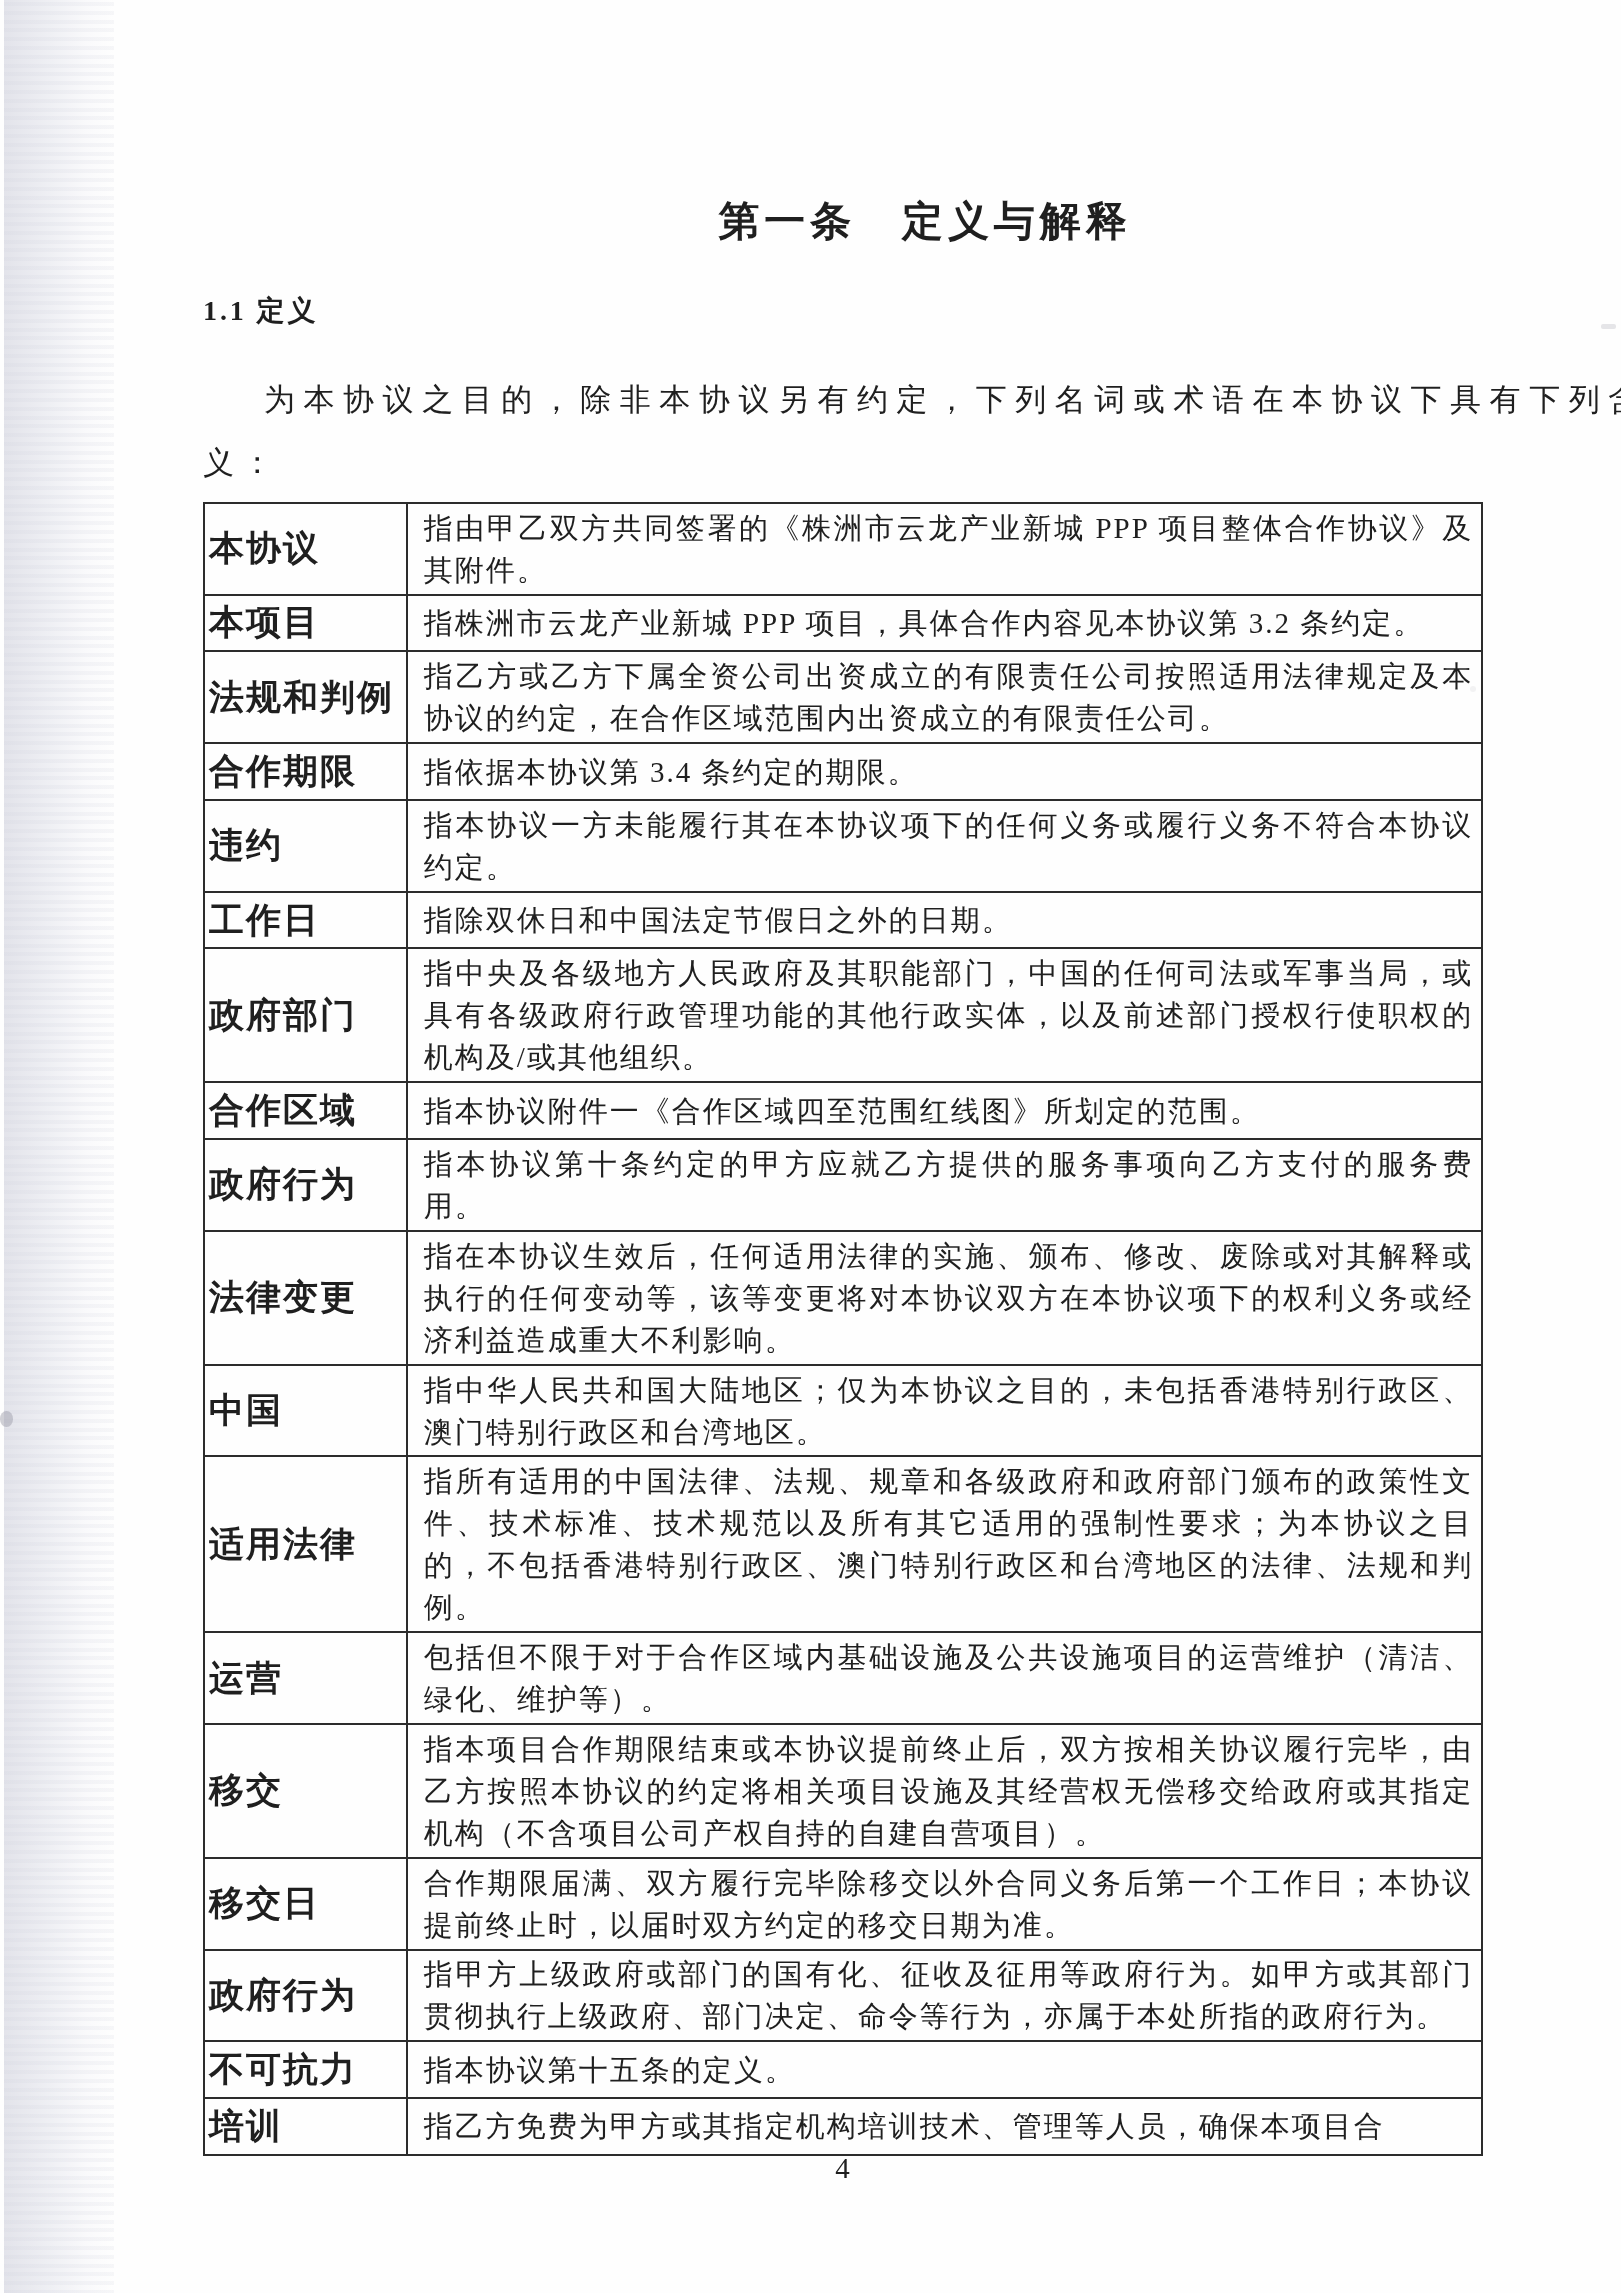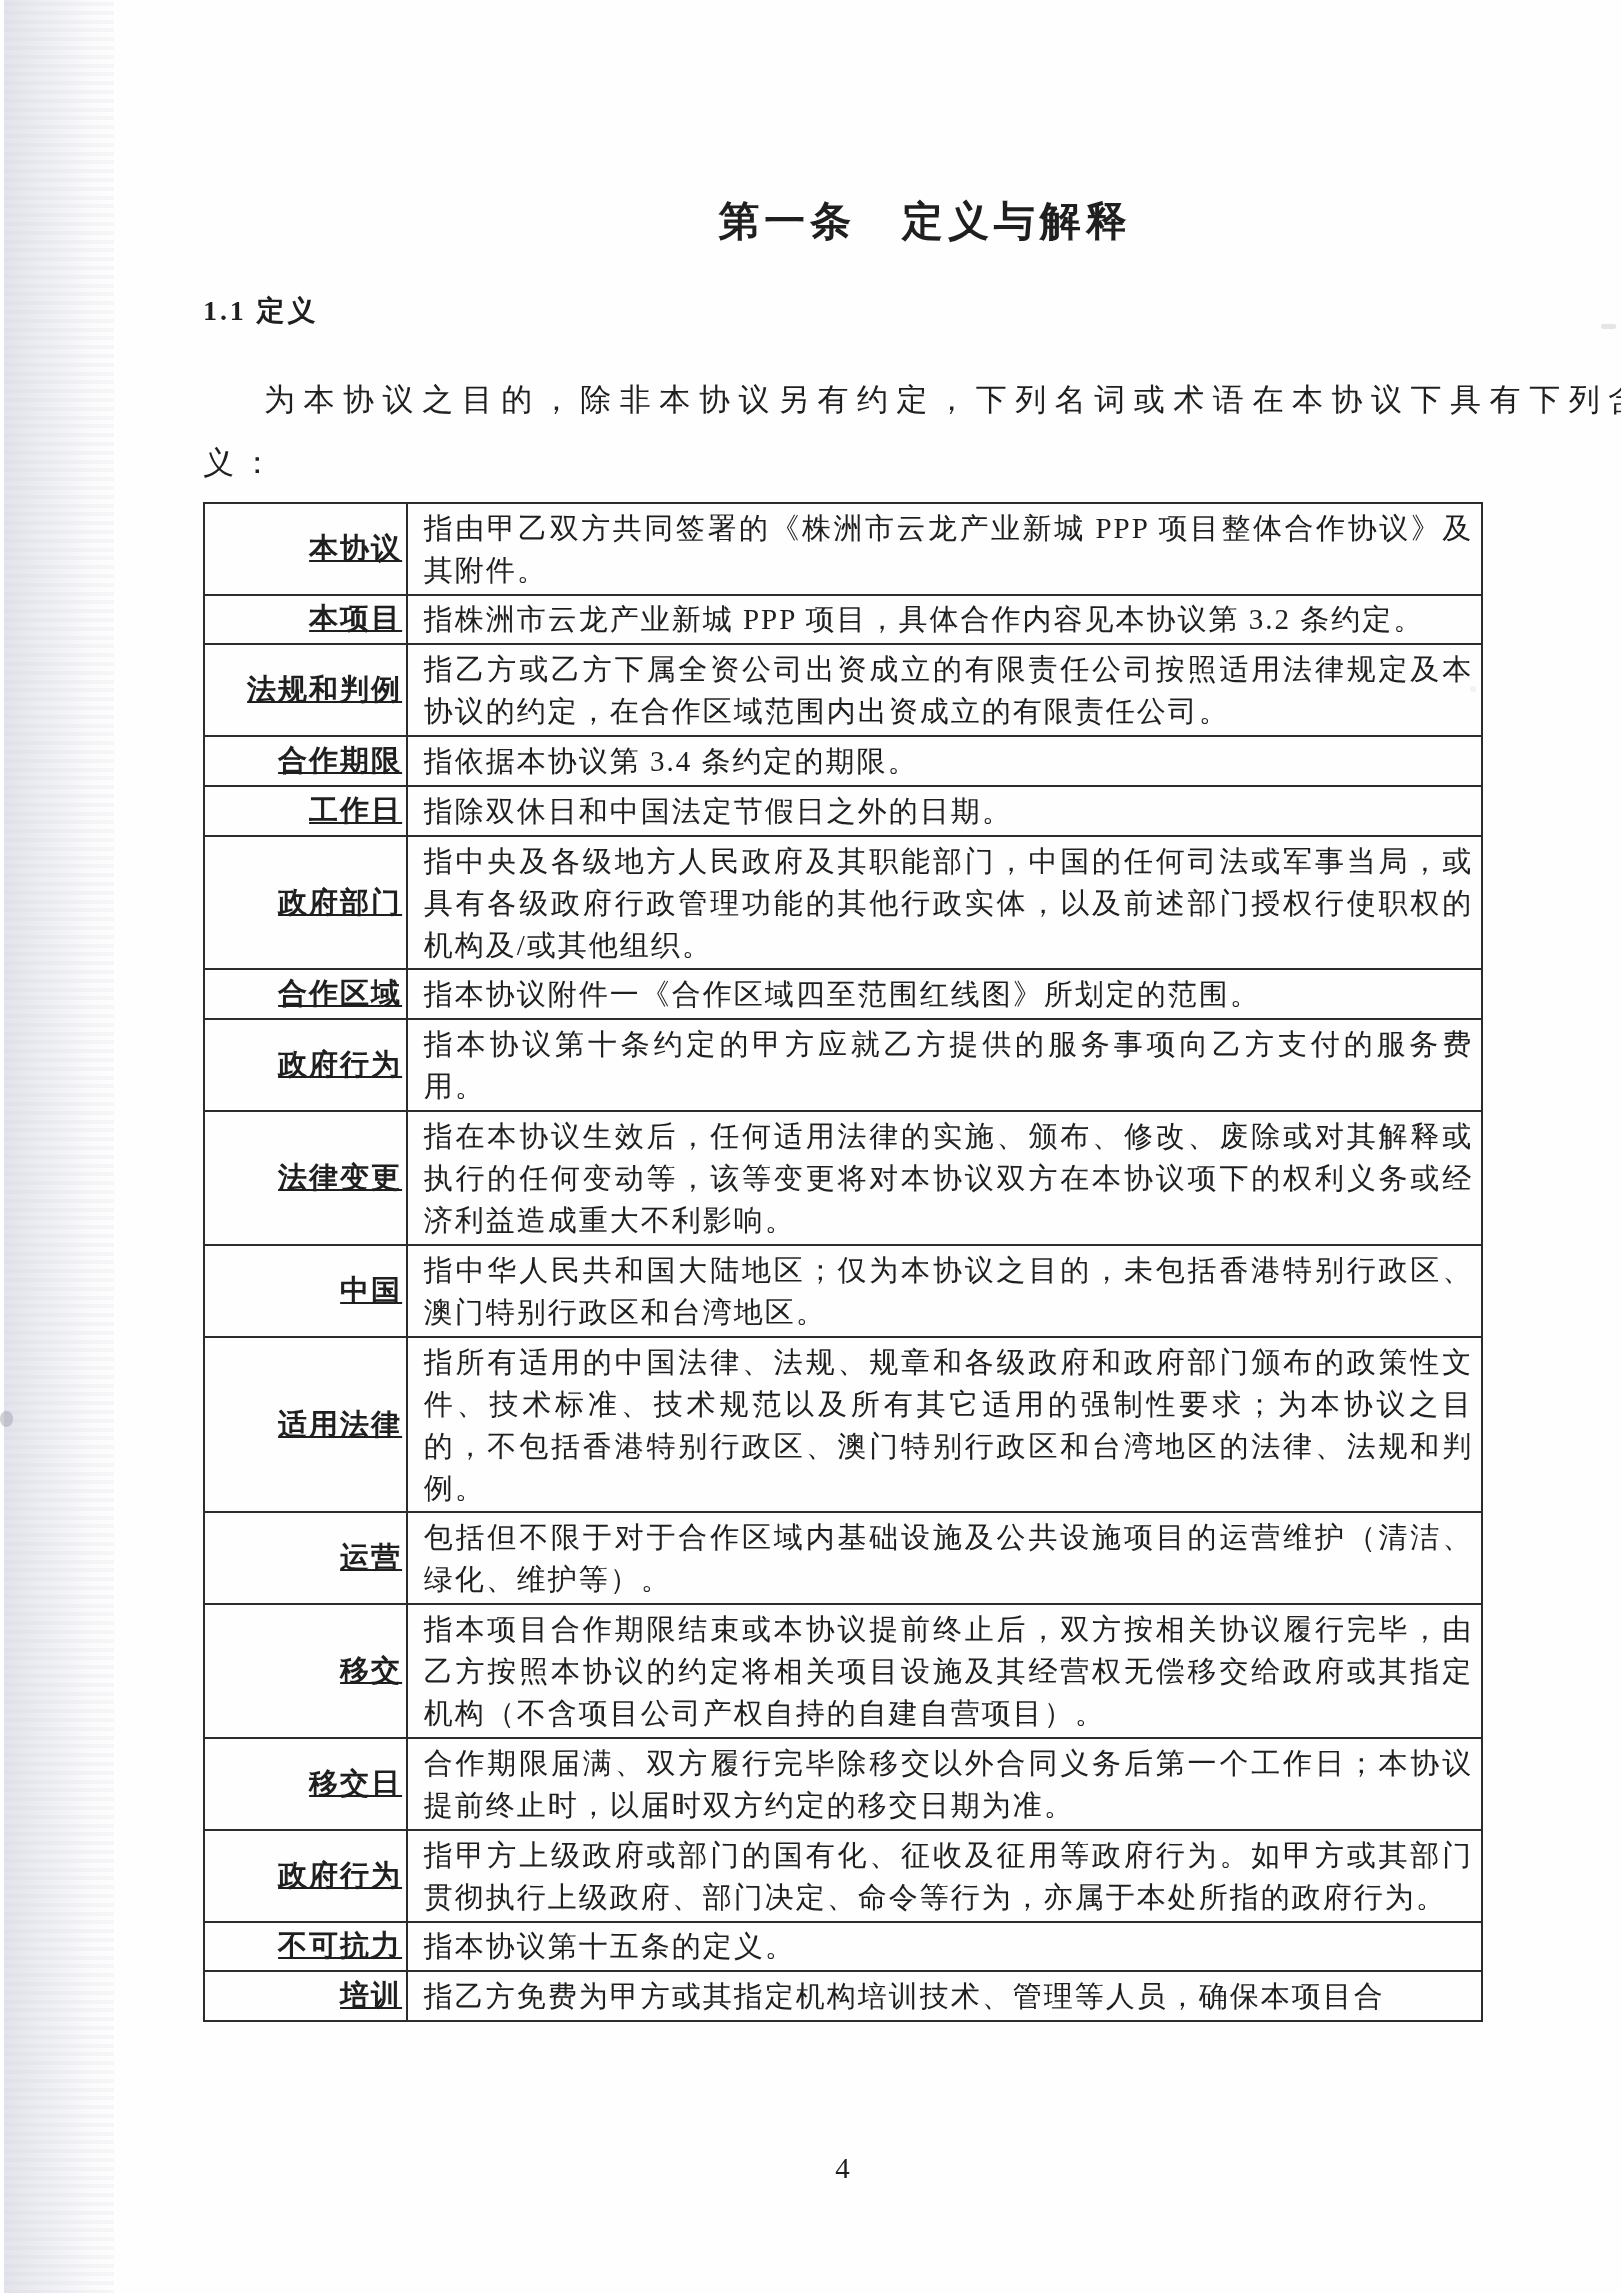--- a/index.html
+++ b/index.html
@@ -71,27 +71,26 @@
     margin-top: 7.8px;
     width: 1280px;
     border-collapse: collapse;
     table-layout: fixed;
   }
   table.definitions, table.definitions td {
     border: 2px solid #2c2c2c;
   }
   table.definitions { border-width: 2.9px; }
   td.term-cell {
-    text-align: right;
+    text-align: left;
     vertical-align: middle;
     font-weight: bold;
-    font-size: 29px;
+    font-size: 35px;
     letter-spacing: 2px;
     padding: 3.9px 3.9px;
-    text-decoration: underline;
   }
   td.def-cell {
     vertical-align: middle;
     font-size: 29px;
     letter-spacing: 2px;
     line-height: 42px;
     padding: 2.9px 7.8px 2.9px 15.7px;
     text-align: justify;
     text-justify: inter-ideograph;
   }
@@ -139,20 +138,24 @@
         </tr>
           <tr>
           <td class="term-cell">法规和判例</td>
           <td class="def-cell">指乙方或乙方下属全资公司出资成立的有限责任公司按照适用法律规定及本协议的约定，在合作区域范围内出资成立的有限责任公司。</td>
         </tr>
           <tr>
           <td class="term-cell">合作期限</td>
           <td class="def-cell">指依据本协议第 3.4 条约定的期限。</td>
         </tr>
           <tr>
+          <td class="term-cell">违约</td>
+          <td class="def-cell">指本协议一方未能履行其在本协议项下的任何义务或履行义务不符合本协议约定。</td>
+        </tr>
+          <tr>
           <td class="term-cell">工作日</td>
           <td class="def-cell">指除双休日和中国法定节假日之外的日期。</td>
         </tr>
           <tr>
           <td class="term-cell">政府部门</td>
           <td class="def-cell">指中央及各级地方人民政府及其职能部门，中国的任何司法或军事当局，或具有各级政府行政管理功能的其他行政实体，以及前述部门授权行使职权的机构及/或其他组织。</td>
         </tr>
           <tr>
           <td class="term-cell">合作区域</td>
           <td class="def-cell">指本协议附件一《合作区域四至范围红线图》所划定的范围。</td>

